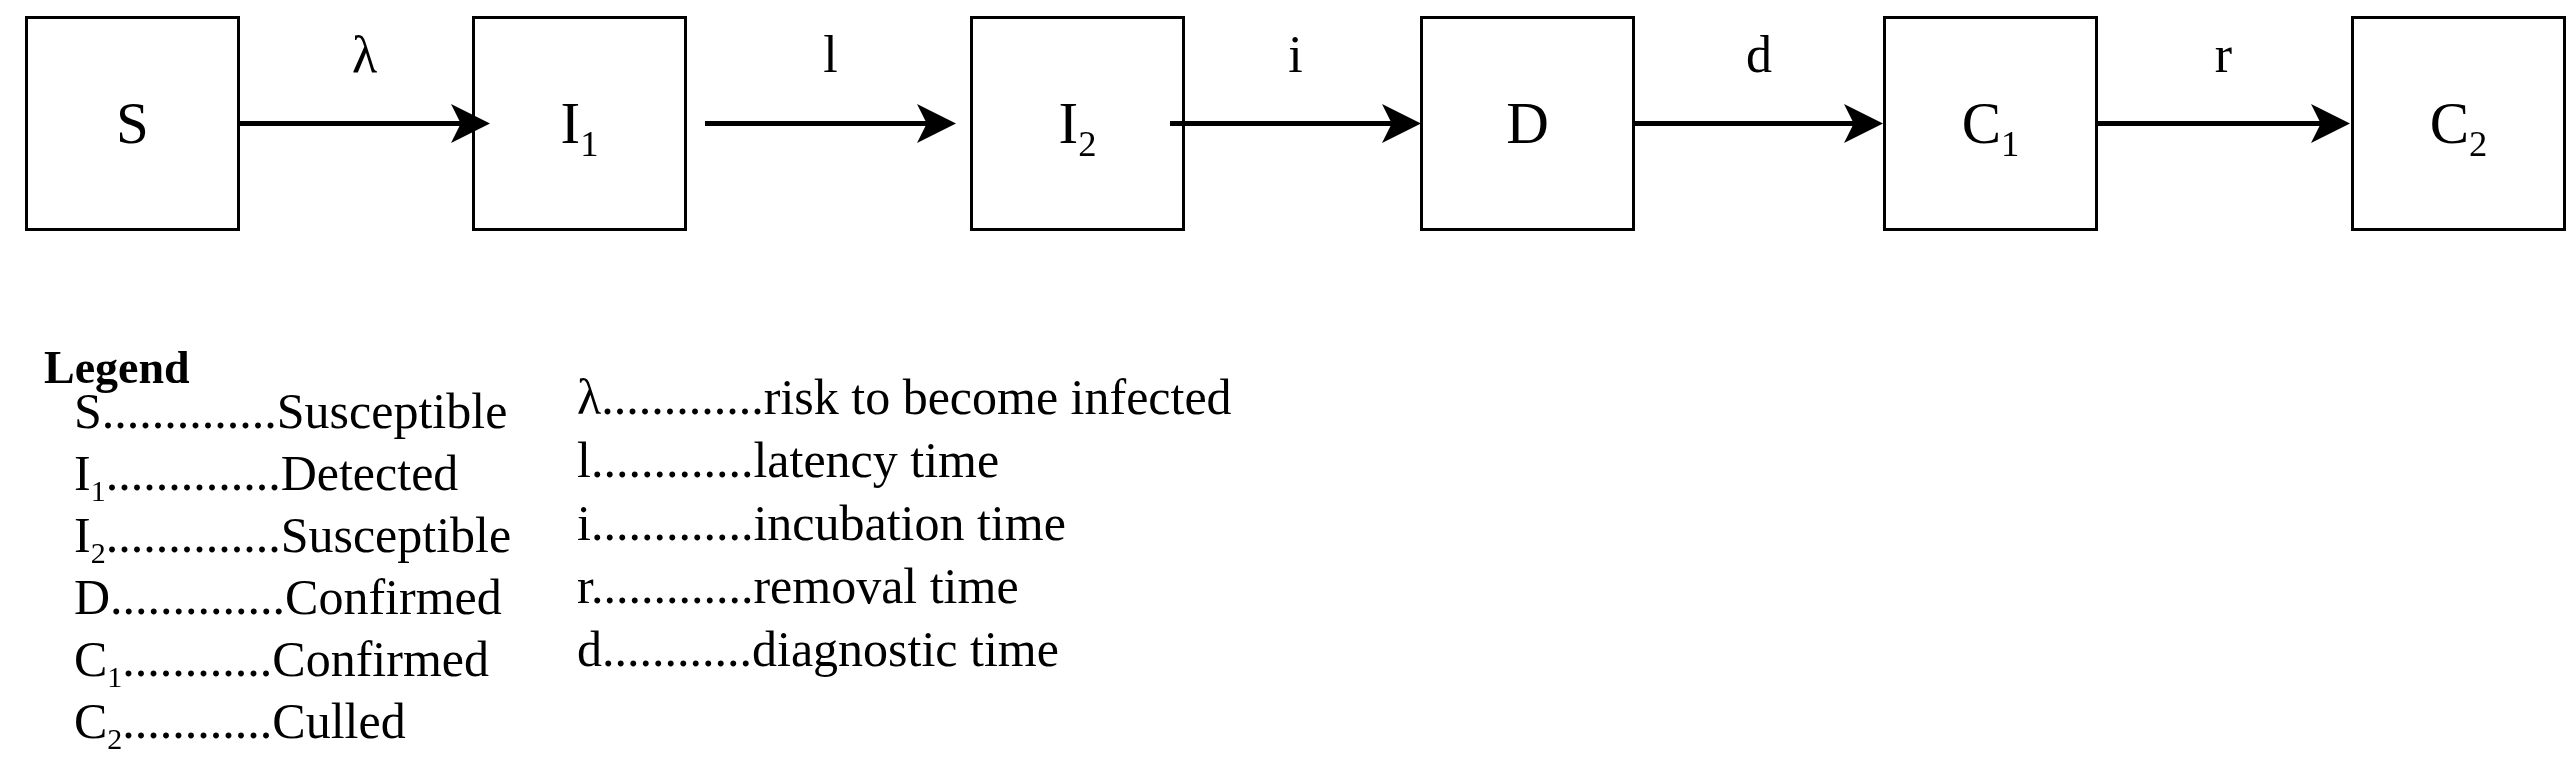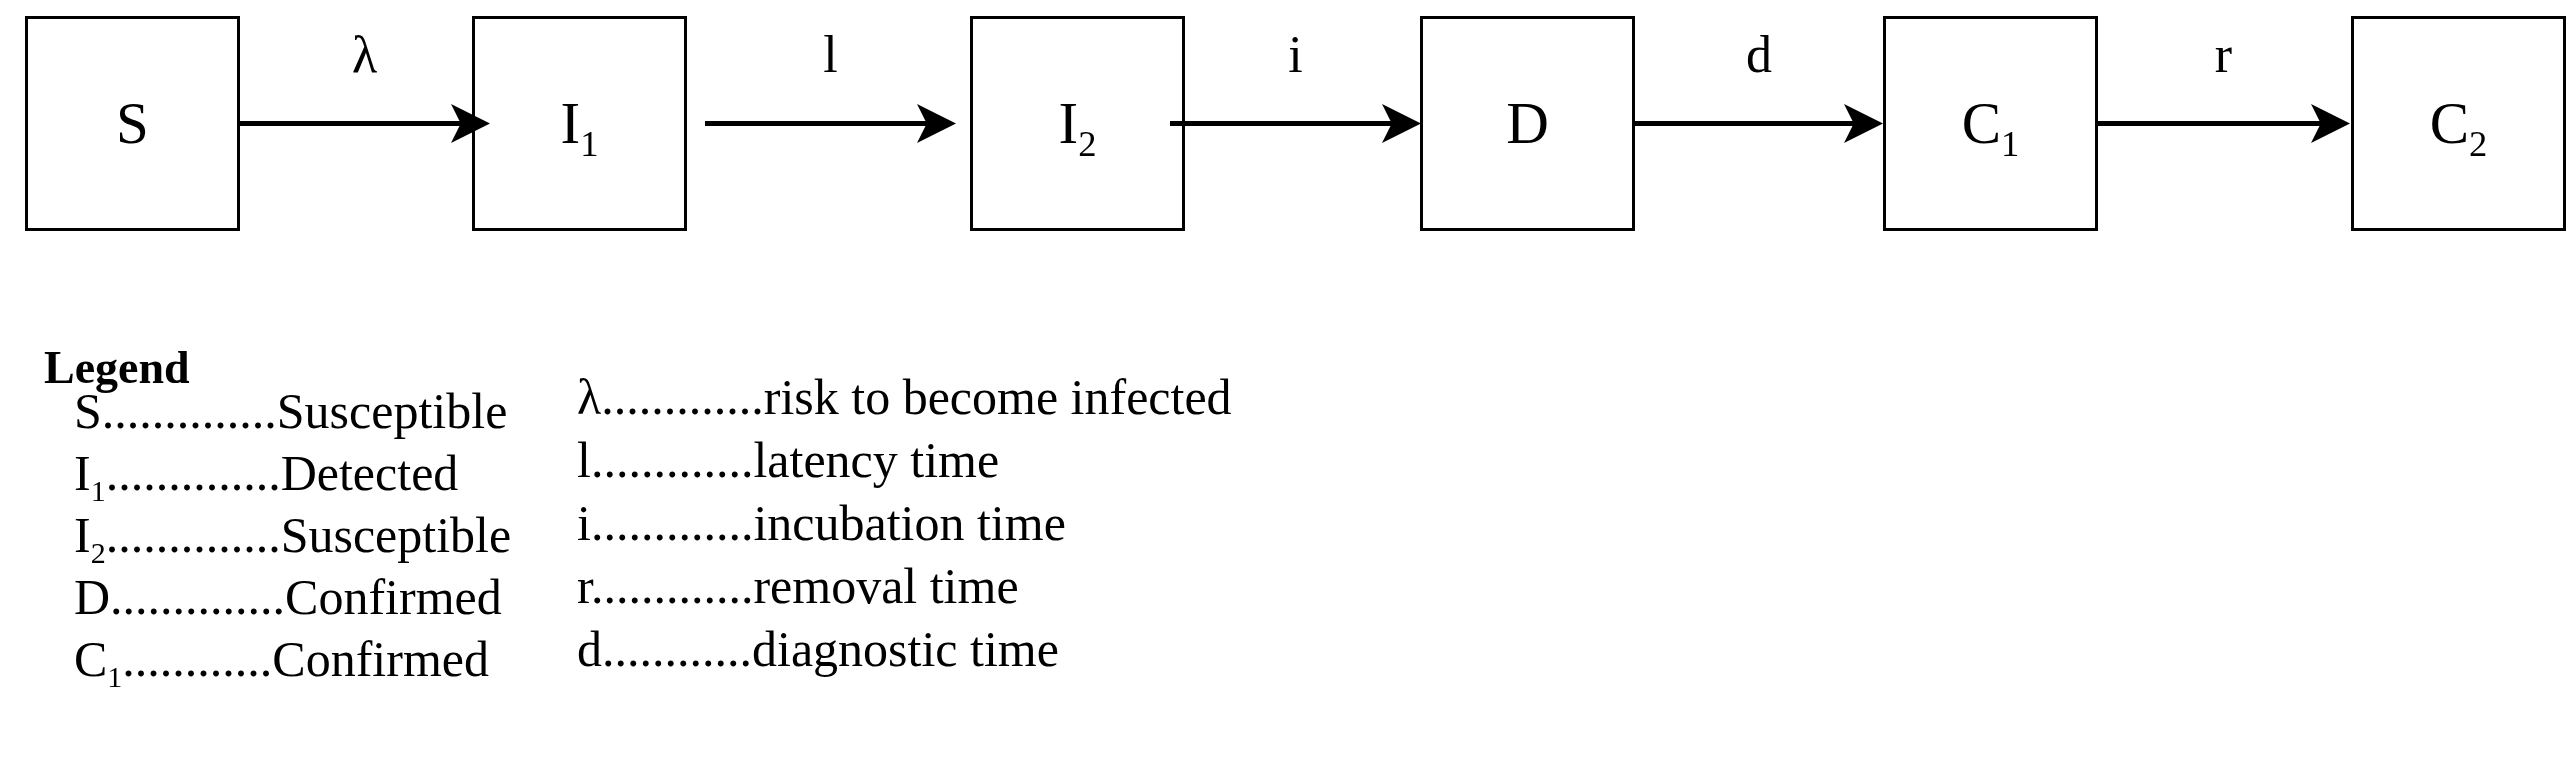--- a/index.html
+++ b/index.html
@@ -89,20 +89,21 @@
   </div>
 
   <div class="legend-title">Legend</div>
 
   <div class="legend-col legend-states">
     <div class="row"><span>S</span><sub></sub><span>..............</span><span>Susceptible</span></div>
     <div class="row"><span>I</span><sub>1</sub><span>..............</span><span>Detected</span></div>
     <div class="row"><span>I</span><sub>2</sub><span>..............</span><span>Susceptible</span></div>
     <div class="row"><span>D</span><sub></sub><span>..............</span><span>Confirmed</span></div>
     <div class="row"><span>C</span><sub>1</sub><span>............</span><span>Confirmed</span></div>
+    <div class="row"><span>C</span><sub>2</sub><span>............</span><span>Culled</span></div>
   </div>
 
   <div class="legend-col legend-params">
     <div class="row"><span>λ</span><span>.............</span><span>risk to become infected</span></div>
     <div class="row"><span>l</span><span>.............</span><span>latency time</span></div>
     <div class="row"><span>i</span><span>.............</span><span>incubation time</span></div>
     <div class="row"><span>r</span><span>.............</span><span>removal time</span></div>
     <div class="row"><span>d</span><span>............</span><span>diagnostic time</span></div>
   </div>
 

